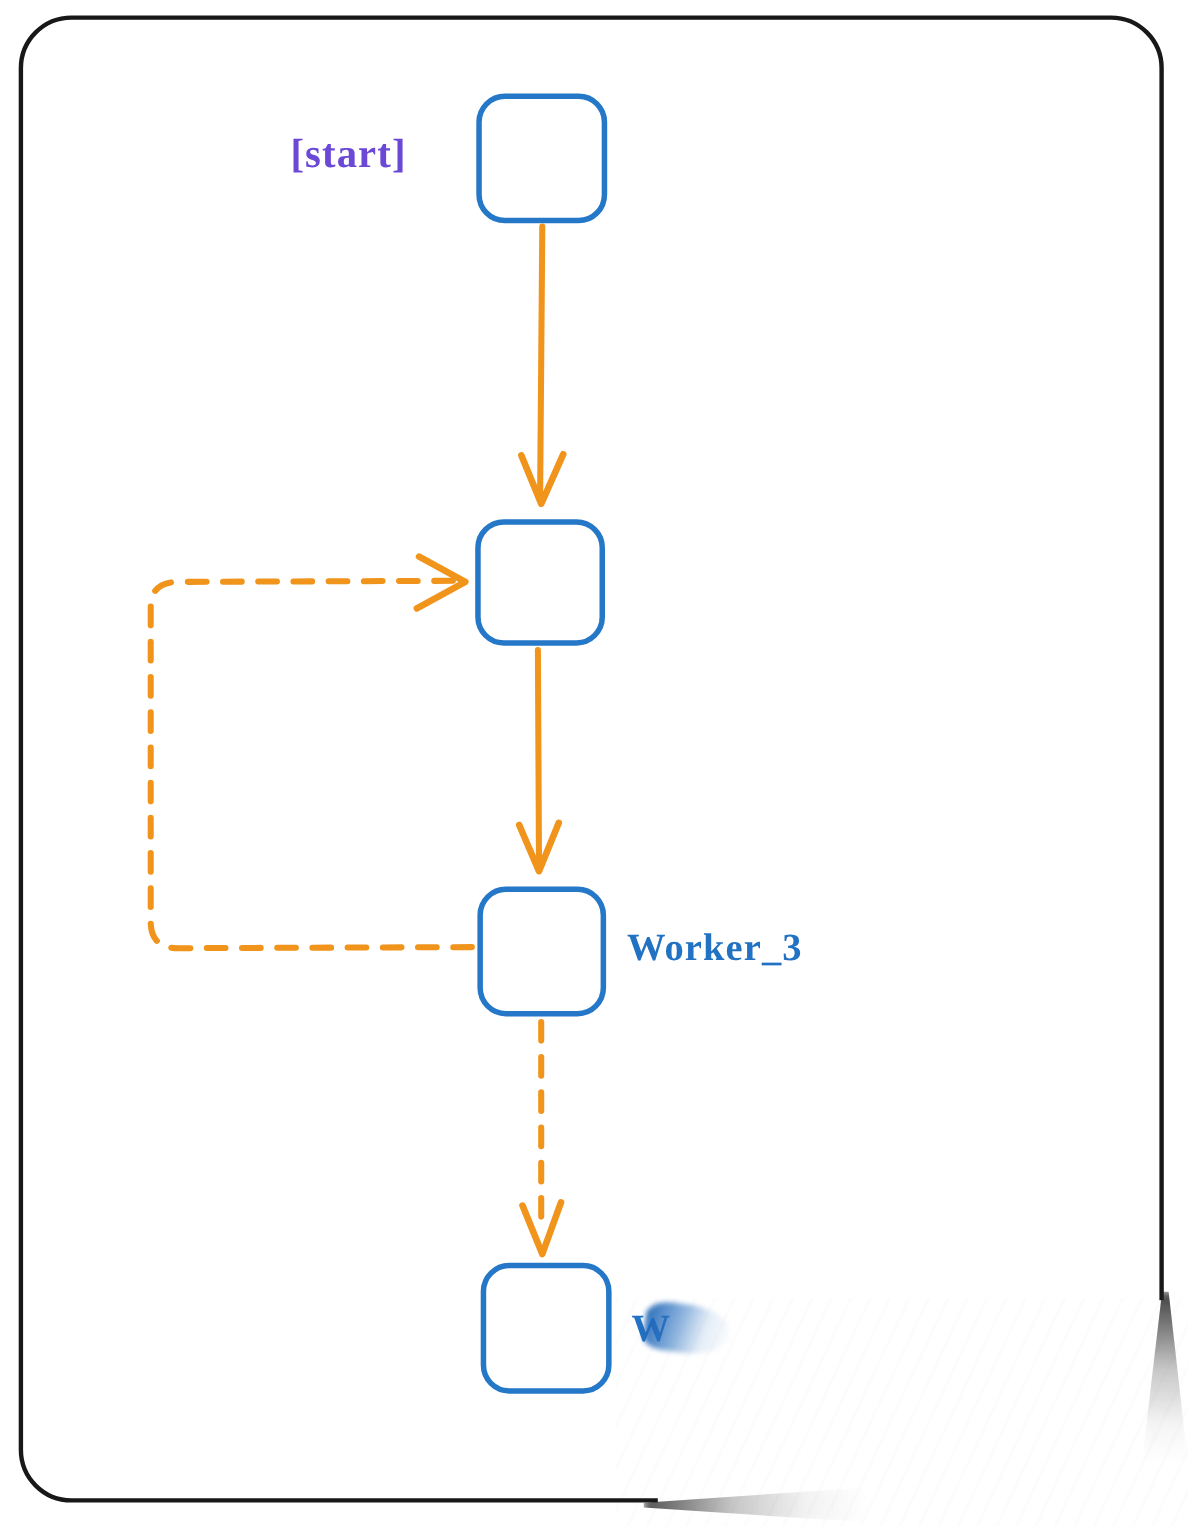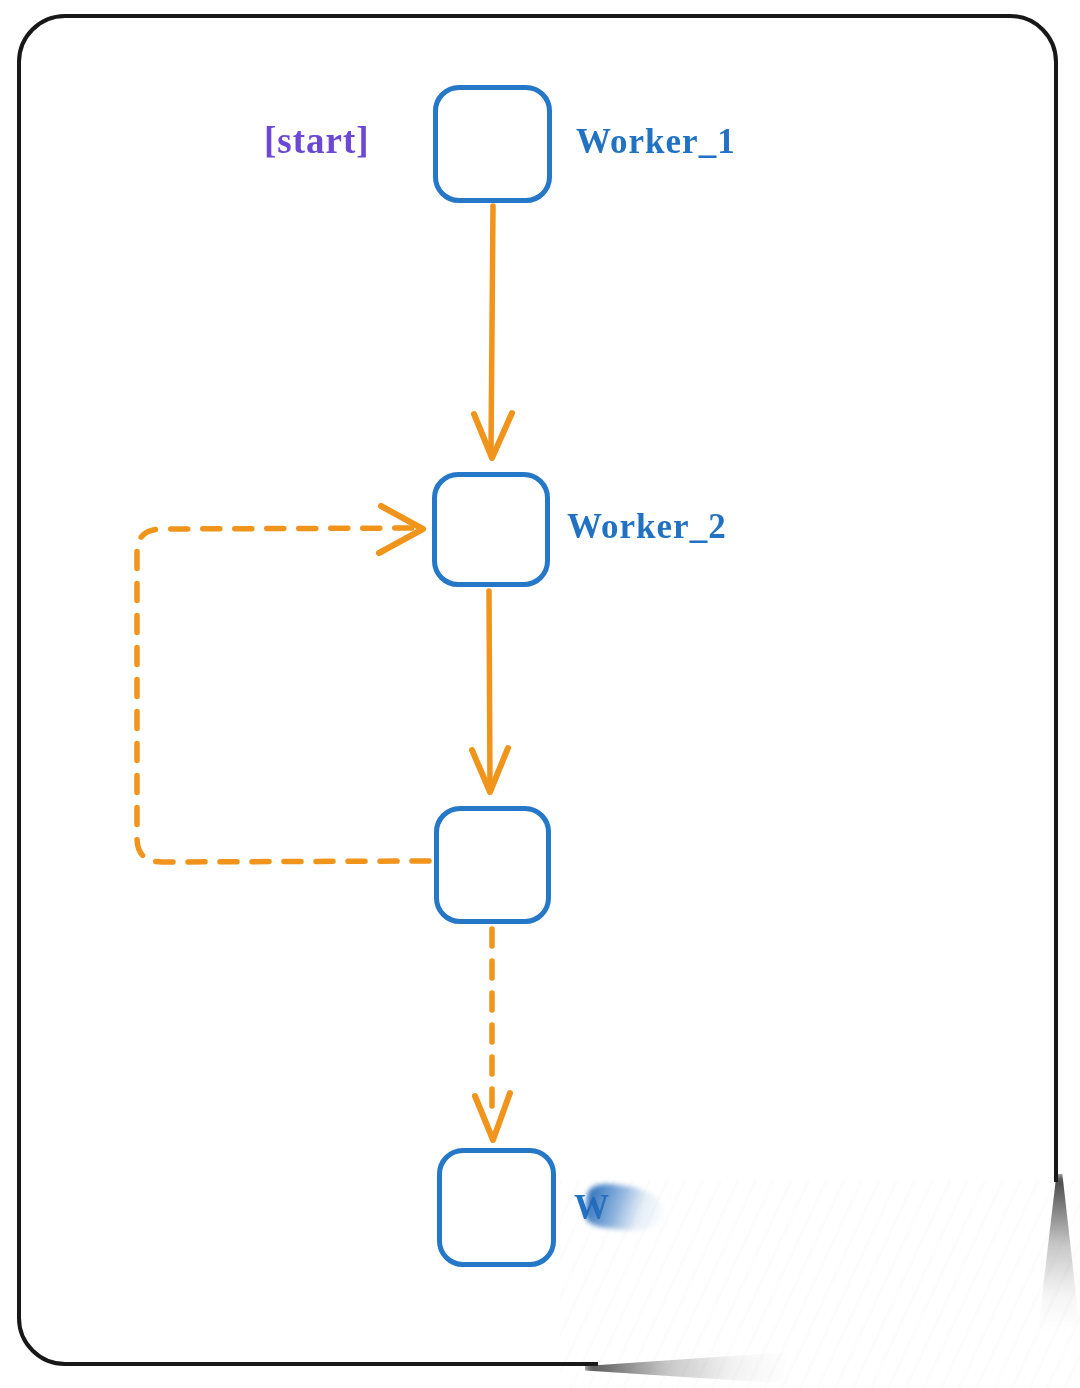--- a/index.html
+++ b/index.html
@@ -128,22 +128,21 @@
       <path class="head" d="M381 506 L423 529 L379 553"></path>
     </g>
   </svg>
 
   <div class="node n1"></div>
   <div class="node n2"></div>
   <div class="node n3"></div>
   <div class="node n4"></div>
 
   <div class="annotation">[start]</div>
-  <div class="nlabel w1">Worker_1</div>
-  <div class="nlabel w2">Worker_2</div>
+  <div class="nlabel w3">Worker_3</div>
   <div class="nlabel w4">W</div>
 
   <div class="cover bottom"></div>
   <div class="cover right"></div>
   <div class="smear-texture"></div>
   <div class="smudge-bottom"></div>
   <div class="smudge-right"></div>
   <div class="smear-blue"></div>
 
 </div>

